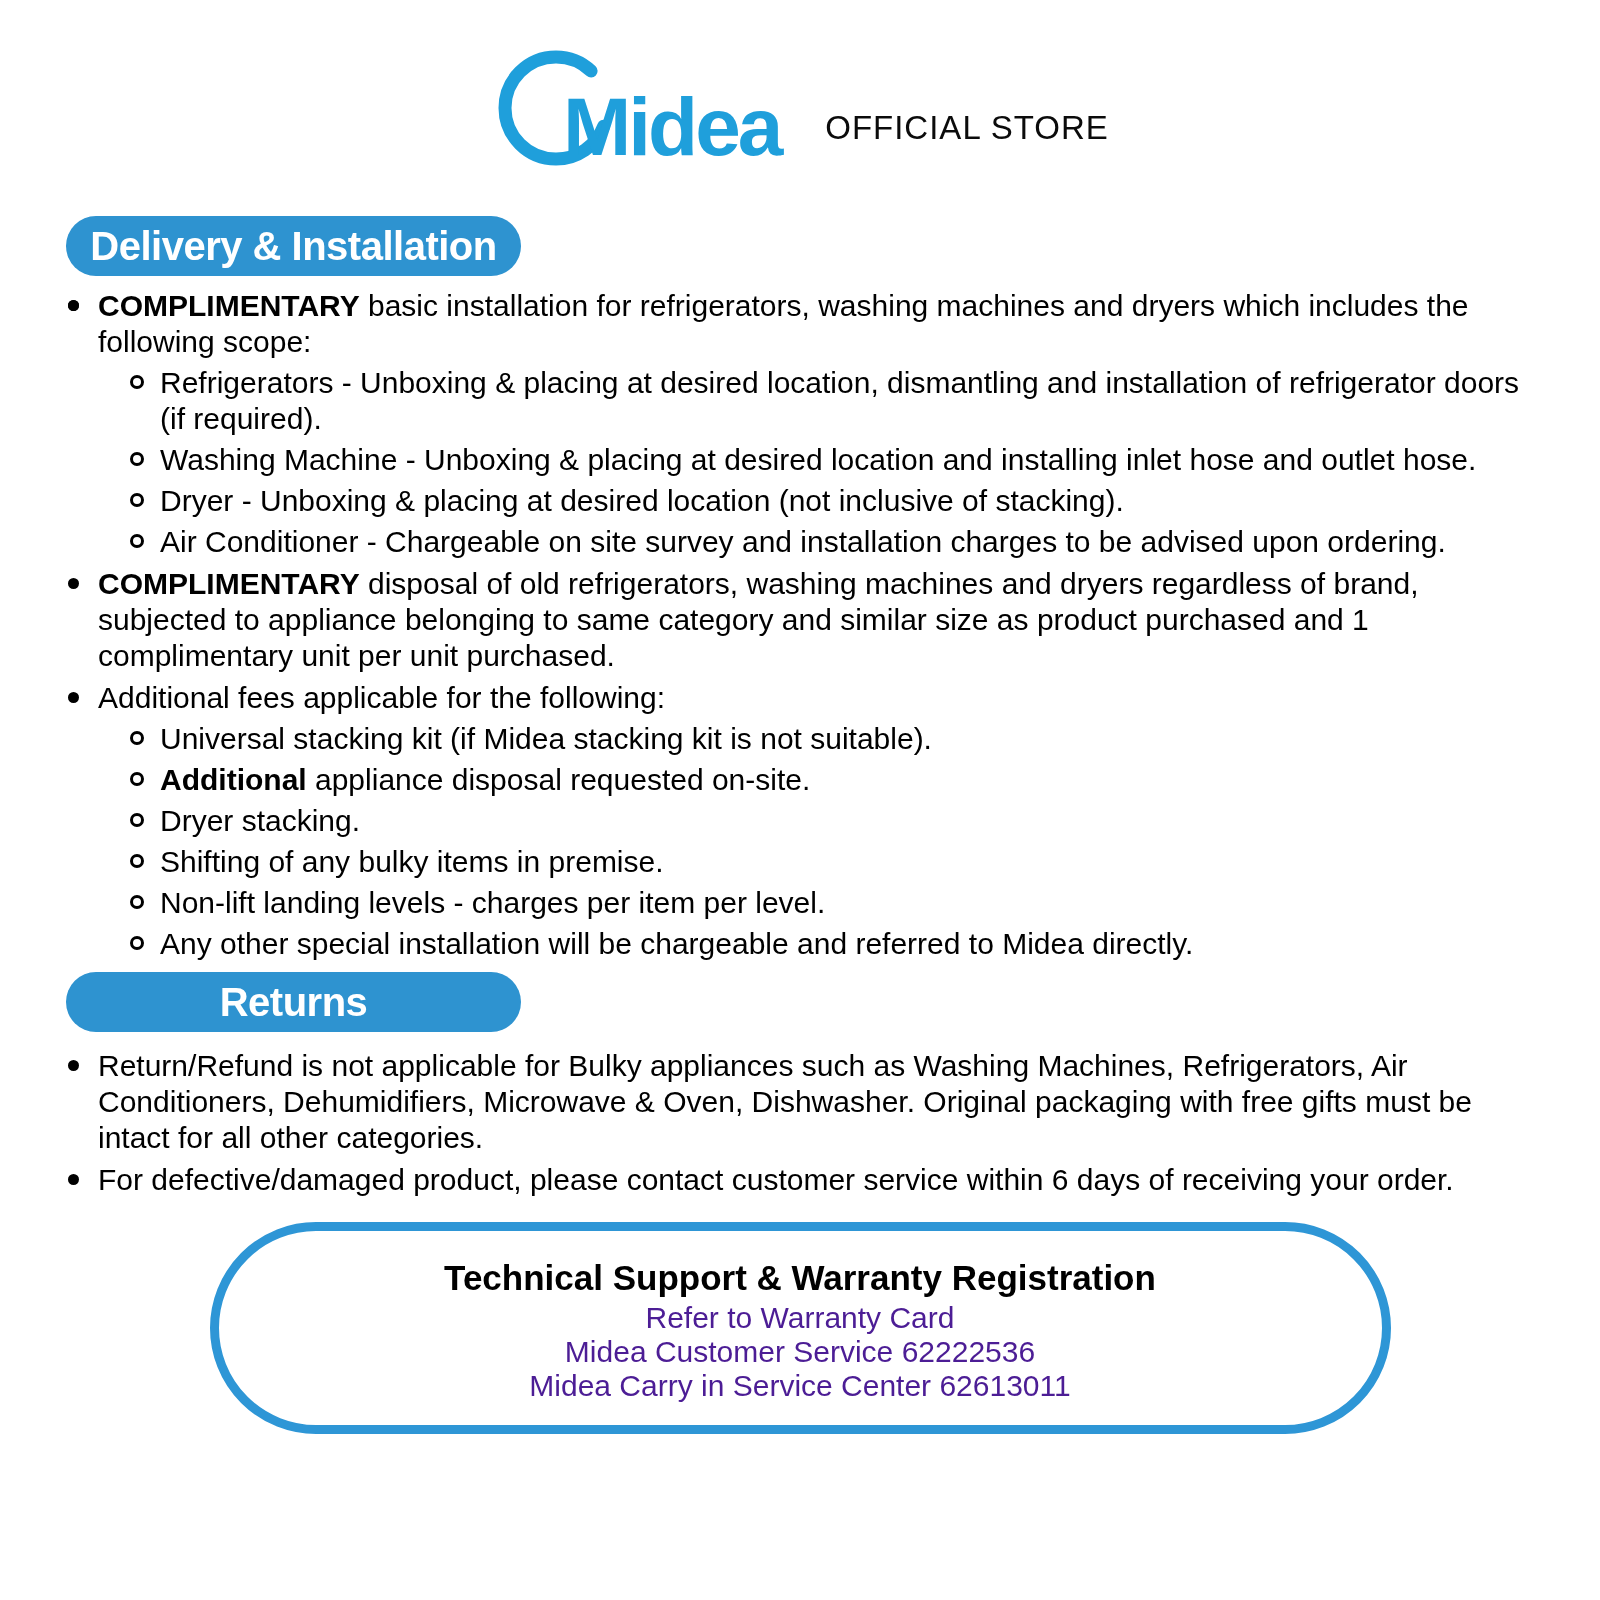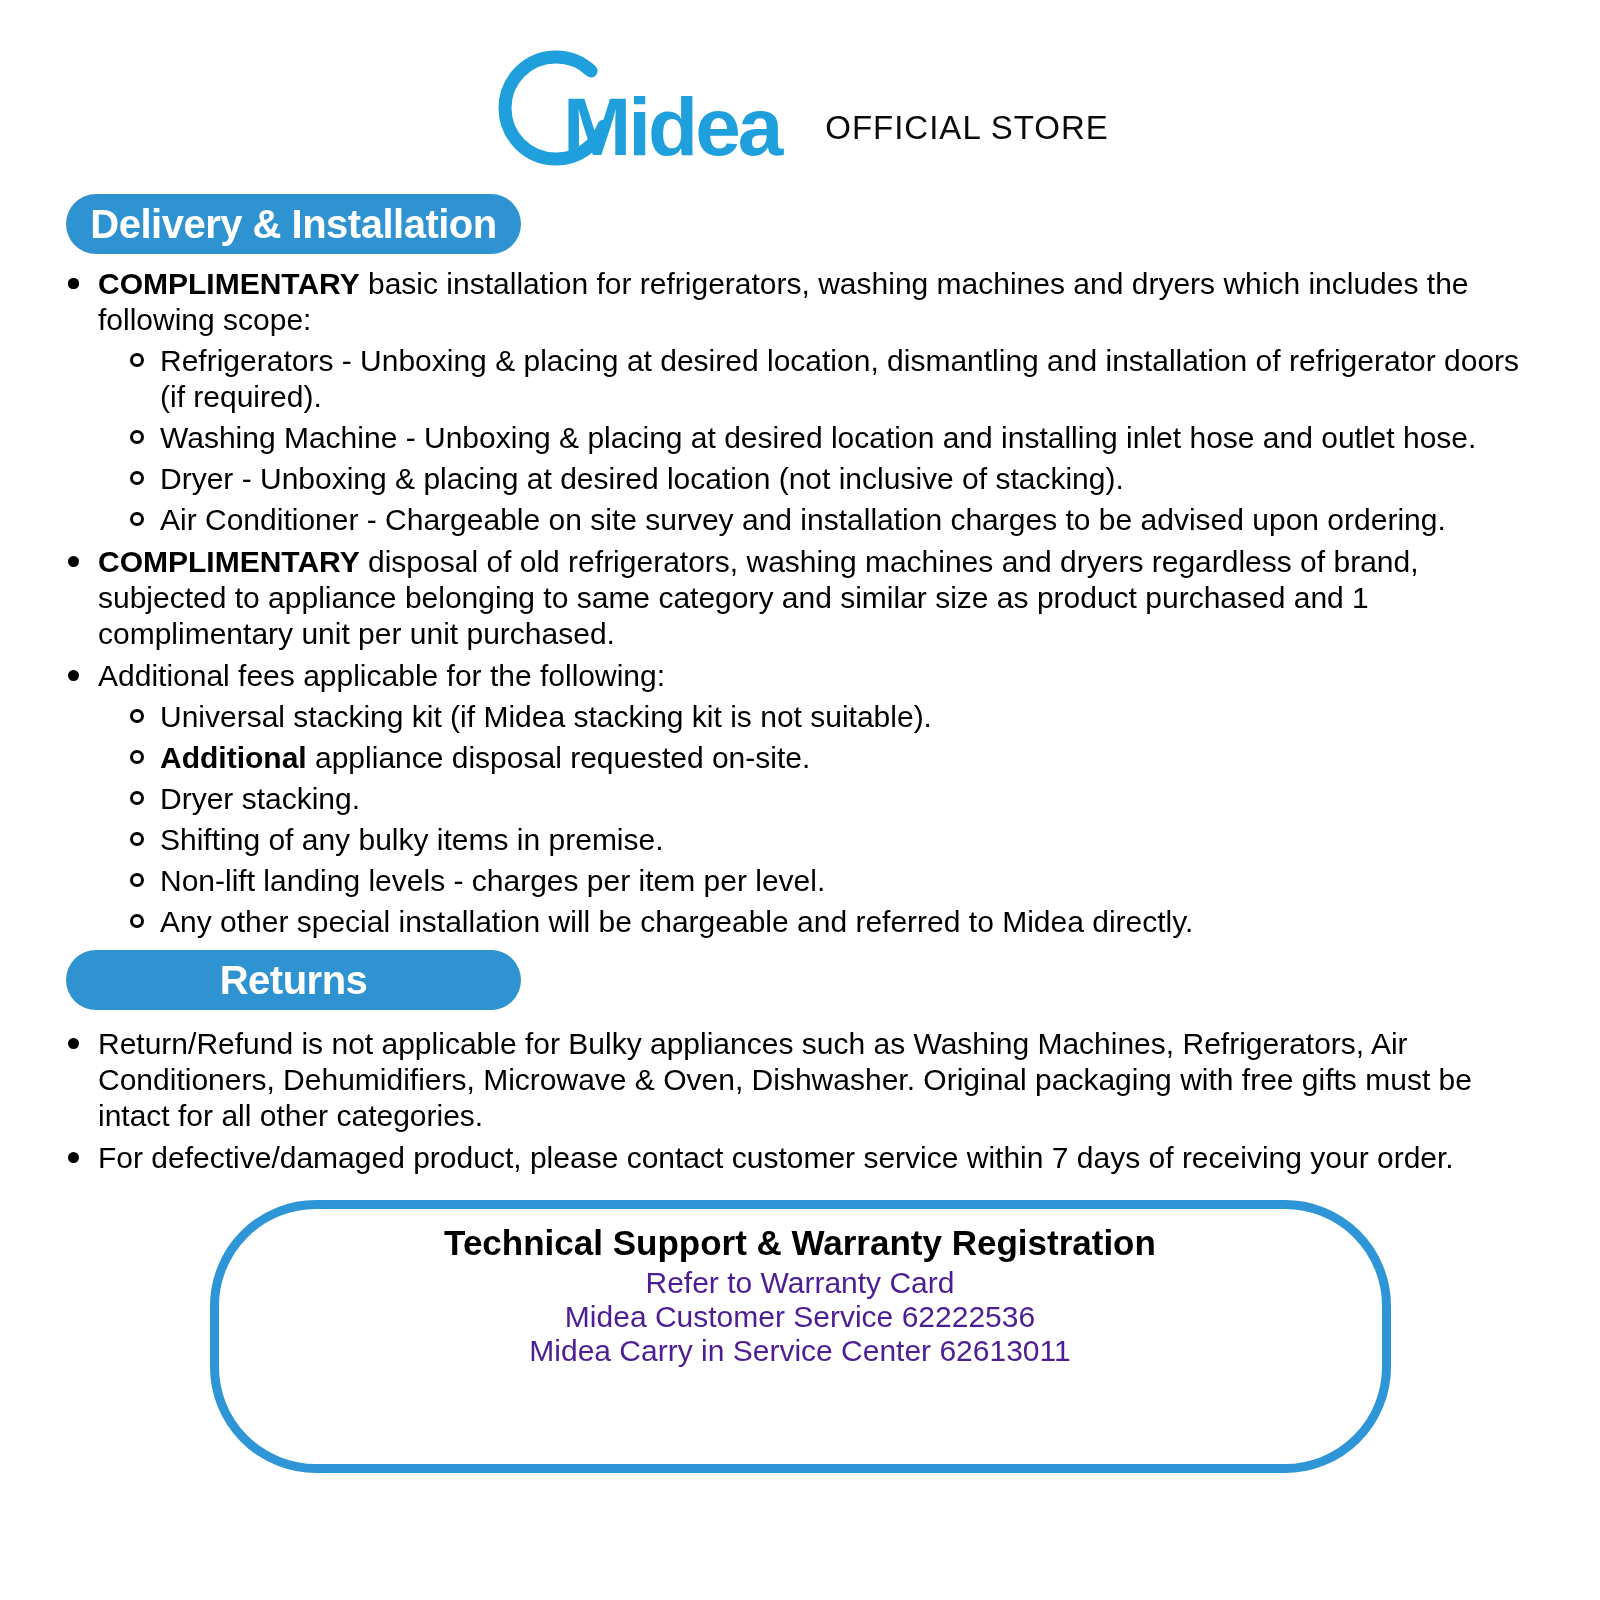--- a/index.html
+++ b/index.html
@@ -21,21 +21,21 @@
     margin-left:24px; margin-top:66px; line-height:1; white-space:nowrap;
   }
   
   .pill {
     width:455px; height:60px; border-radius:32px;
     background:#2e93d0; color:#ffffff;
     font-weight:bold; font-size:40px; letter-spacing:-0.5px;
     display:flex; align-items:center; justify-content:center;
     margin-left:66px;
   }
-  .pill-delivery { margin-top:14px; }
+  .pill-delivery { margin-top:36px; }
   .pill-returns  { margin-top:10px; }
   
   ul { list-style:none; margin:0; padding:0; }
   .l1 {
     margin:12px 0 0 0; padding-left:66px;
     font-size:30px; line-height:36px;
   }
   .l1 > li { position:relative; padding-left:32px; margin-top:6px; max-width:1448px; }
   .b1 {
     position:absolute; left:2px; top:12px;
@@ -44,24 +44,24 @@
   .l2 { margin:4px 0 0 32px; padding:0; }
   .l2 > li { position:relative; padding-left:30px; margin-top:5px; max-width:1400px; }
   .b2 {
     position:absolute; left:0; top:10px;
     width:8px; height:8px; border:3px solid #000; border-radius:50%; background:#fff;
     box-sizing:content-box;
   }
   .lead { font-weight:bold; }
   
   .support-box {
-    width:1181px; height:273px; box-sizing:border-box;
+    width:1181px; height:212px; box-sizing:border-box;
     margin:24px auto 0 auto;
     border:9px solid #2e96d6; border-radius:106px;
-    text-align:center; padding-top:11px;
+    text-align:center; padding-top:24px;
   }
   .box-title { font-size:35px; font-weight:bold; line-height:46px; color:#000; }
   .box-line  { font-size:30px; line-height:34px; color:#4c1d95; }
 </style>
 </head>
 <body>
 
 <div>
 
   <div class="header">
@@ -138,21 +138,21 @@
 
   <div class="pill pill-returns">Returns</div>
 
   <ul class="l1" style="margin-top:16px;">
     <li>
       <span class="b1"></span>
       <span>Return/Refund is not applicable for Bulky appliances such as Washing Machines, Refrigerators, Air Conditioners, Dehumidifiers, Microwave &amp; Oven, Dishwasher. Original packaging with free gifts must be intact for all other categories.</span>
     </li>
     <li>
       <span class="b1"></span>
-      <span>For defective/damaged product, please contact customer service within 7 days of receiving your order.</span>
+      <span>For defective/damaged product, please contact customer service within 6 days of receiving your order.</span>
     </li>
   </ul>
 
   <div class="support-box">
     <div class="box-title">Technical Support &amp; Warranty Registration</div>
     <div class="box-line">Refer to Warranty Card</div>
     <div class="box-line">Midea Customer Service 62222536</div>
     <div class="box-line">Midea Carry in Service Center 62613011</div>
   </div>
 

